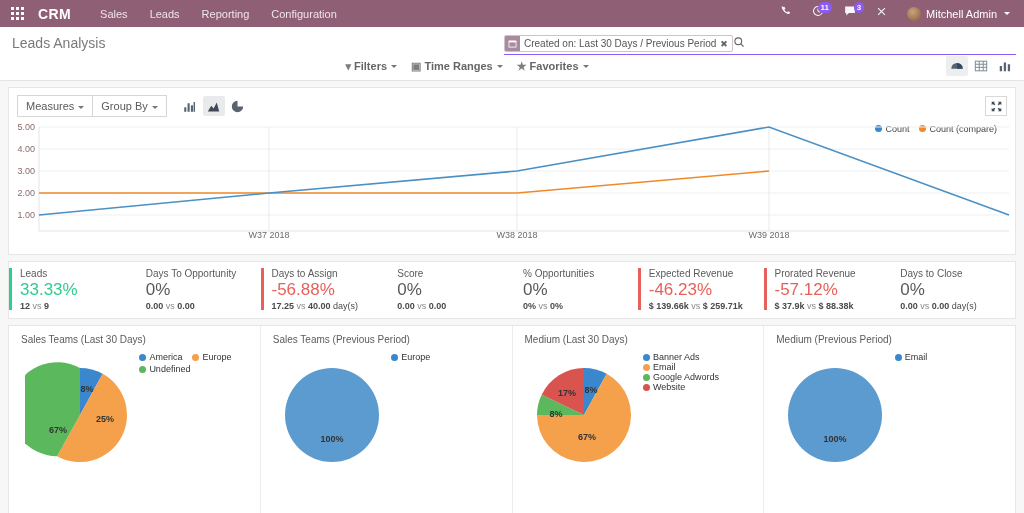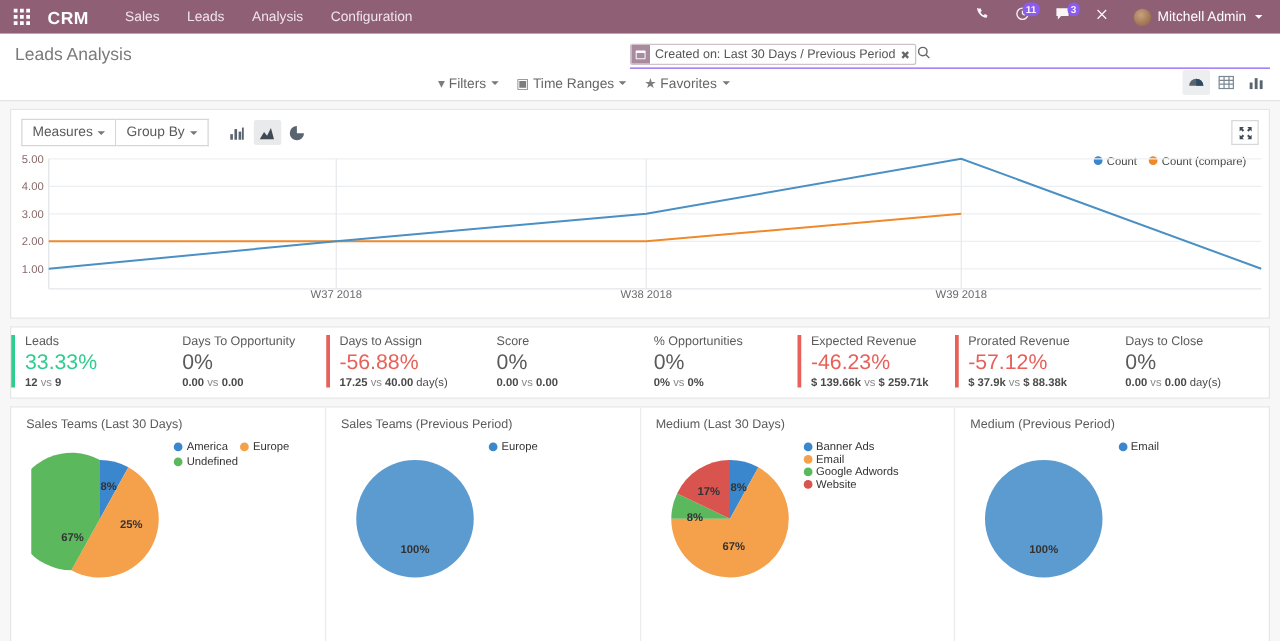--- a/index.html
+++ b/index.html
@@ -78,21 +78,21 @@
   .facet-x { font-size:9px; color:#666; padding:0 4px 0 0; cursor:pointer; }
   .searchinput {
     border:none; outline:none; flex:1; font-size:11px;
     color:#999; padding:0 6px; background:transparent;
     font-family:"Liberation Sans", sans-serif;
   }
   .search-mag { color:#666; font-size:12px; padding-right:2px; }
 
   .cp-row2 { display:flex; align-items:center; padding:2px 8px 5px 8px; height:25px; }
   .cp-filters { margin-left:auto; display:flex; align-items:center; gap:14px; }
-  .fbtn { font-size:11px; color:#666; cursor:pointer; white-space:nowrap; }
+  .fbtn { font-size:11px; color:#666; cursor:pointer; white-space:nowrap;font-weight:bold; }
   .fbtn .g { color:#7d7d7d; margin-right:3px; }
   .fbtn .cc { border-left:3px solid transparent; border-right:3px solid transparent;
               border-top:3px solid #777; display:inline-block; margin-left:4px; vertical-align:middle;}
   .views { margin-left:auto; display:flex; align-items:center; gap:2px; padding-left:20px;}
   .vbtn {
     width:22px; height:20px; display:flex; align-items:center; justify-content:center;
     border-radius:2px; cursor:pointer; font-size:12px; color:#5a6470;
   }
   .vbtn.active { background:#eceef0; }
 
@@ -167,21 +167,21 @@
         <i></i>
         <i></i>
         <i></i>
         <i></i>
     </span>
   </div>
   <div class="brand">CRM</div>
   <div class="nav-menu">
     <a href="#">Sales</a>
     <a href="#">Leads</a>
-    <a href="#">Analysis</a>
+    <a href="#">Reporting</a>
     <a href="#">Configuration</a>
   </div>
   <div class="nav-right">
     <div class="sysico">
       <svg width="11" height="11" viewBox="0 0 16 16" fill="#fff">
           <path d="M3 1.5 5 1l1.4 3L5 5.2c.6 1.9 2 3.3 3.8 3.9L10 7.6l3 1.4-.5 2c-.1.5-.6.9-1.1.8C6.4 11.2 1.8 6.6 1 1.6c-.1-.5.3-1 1-1.1z"></path>
         </svg>
     </div>
     <div class="sysico">
       <svg width="12" height="12" viewBox="0 0 16 16" fill="none" stroke="#fff" stroke-width="1.4">

